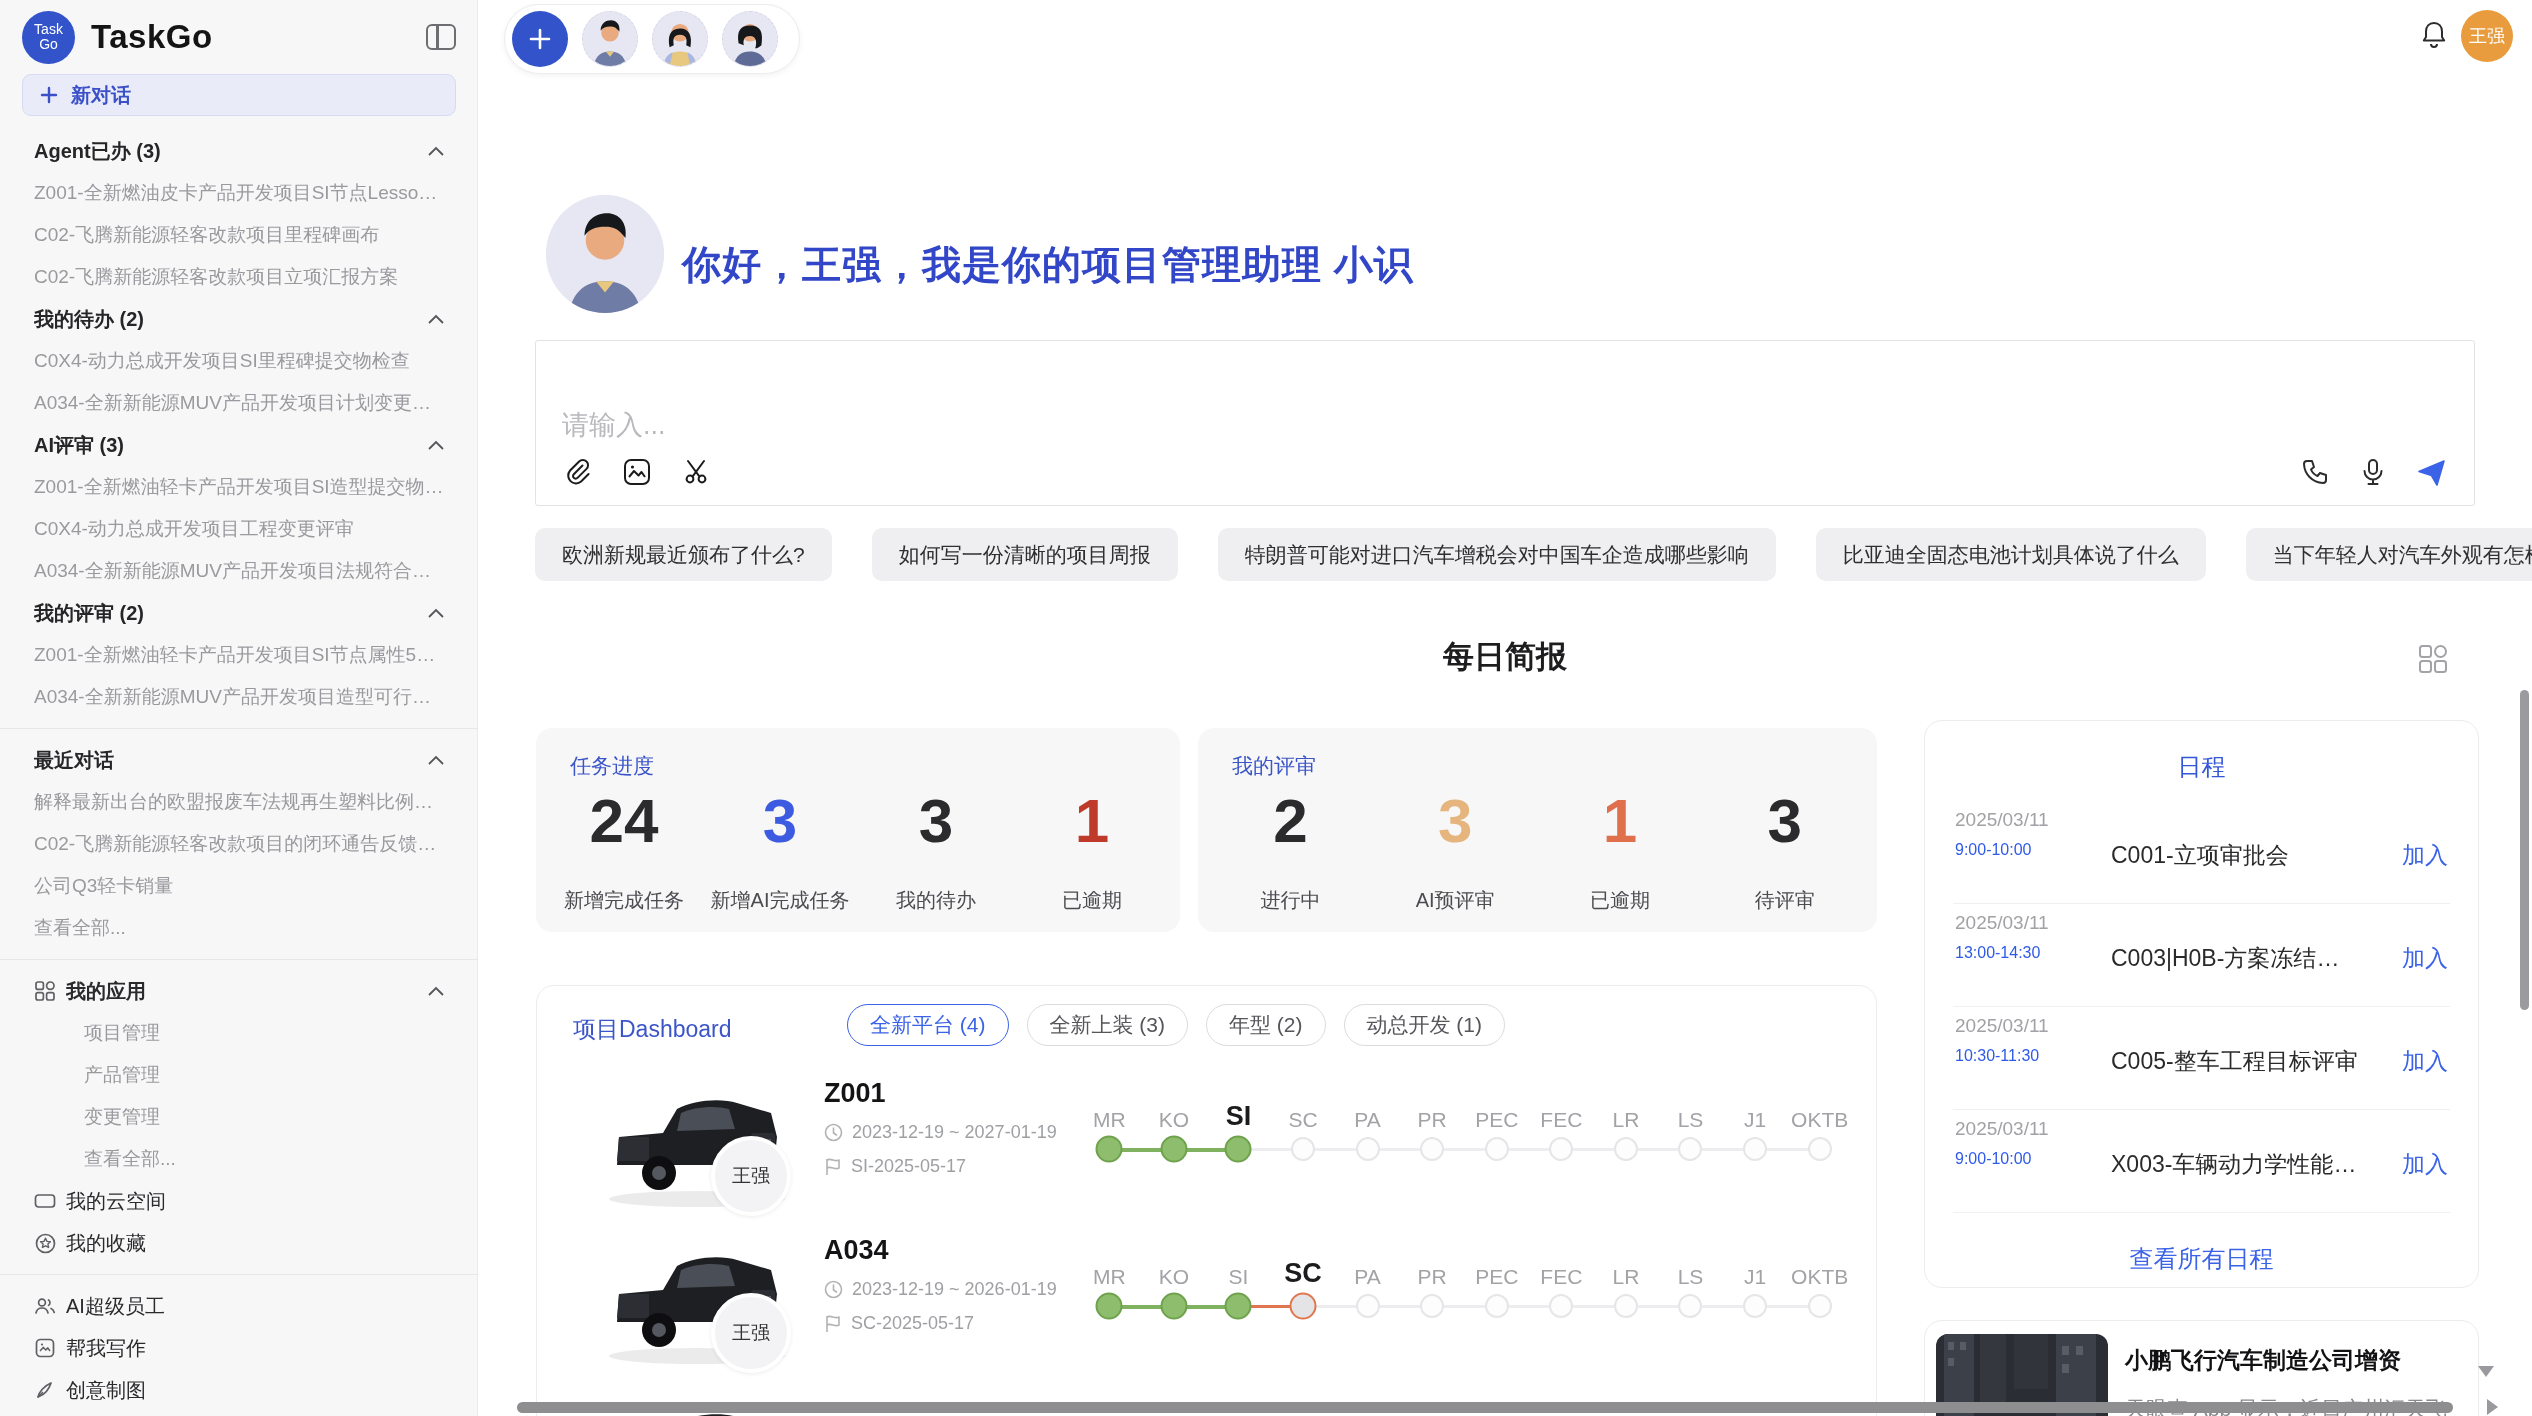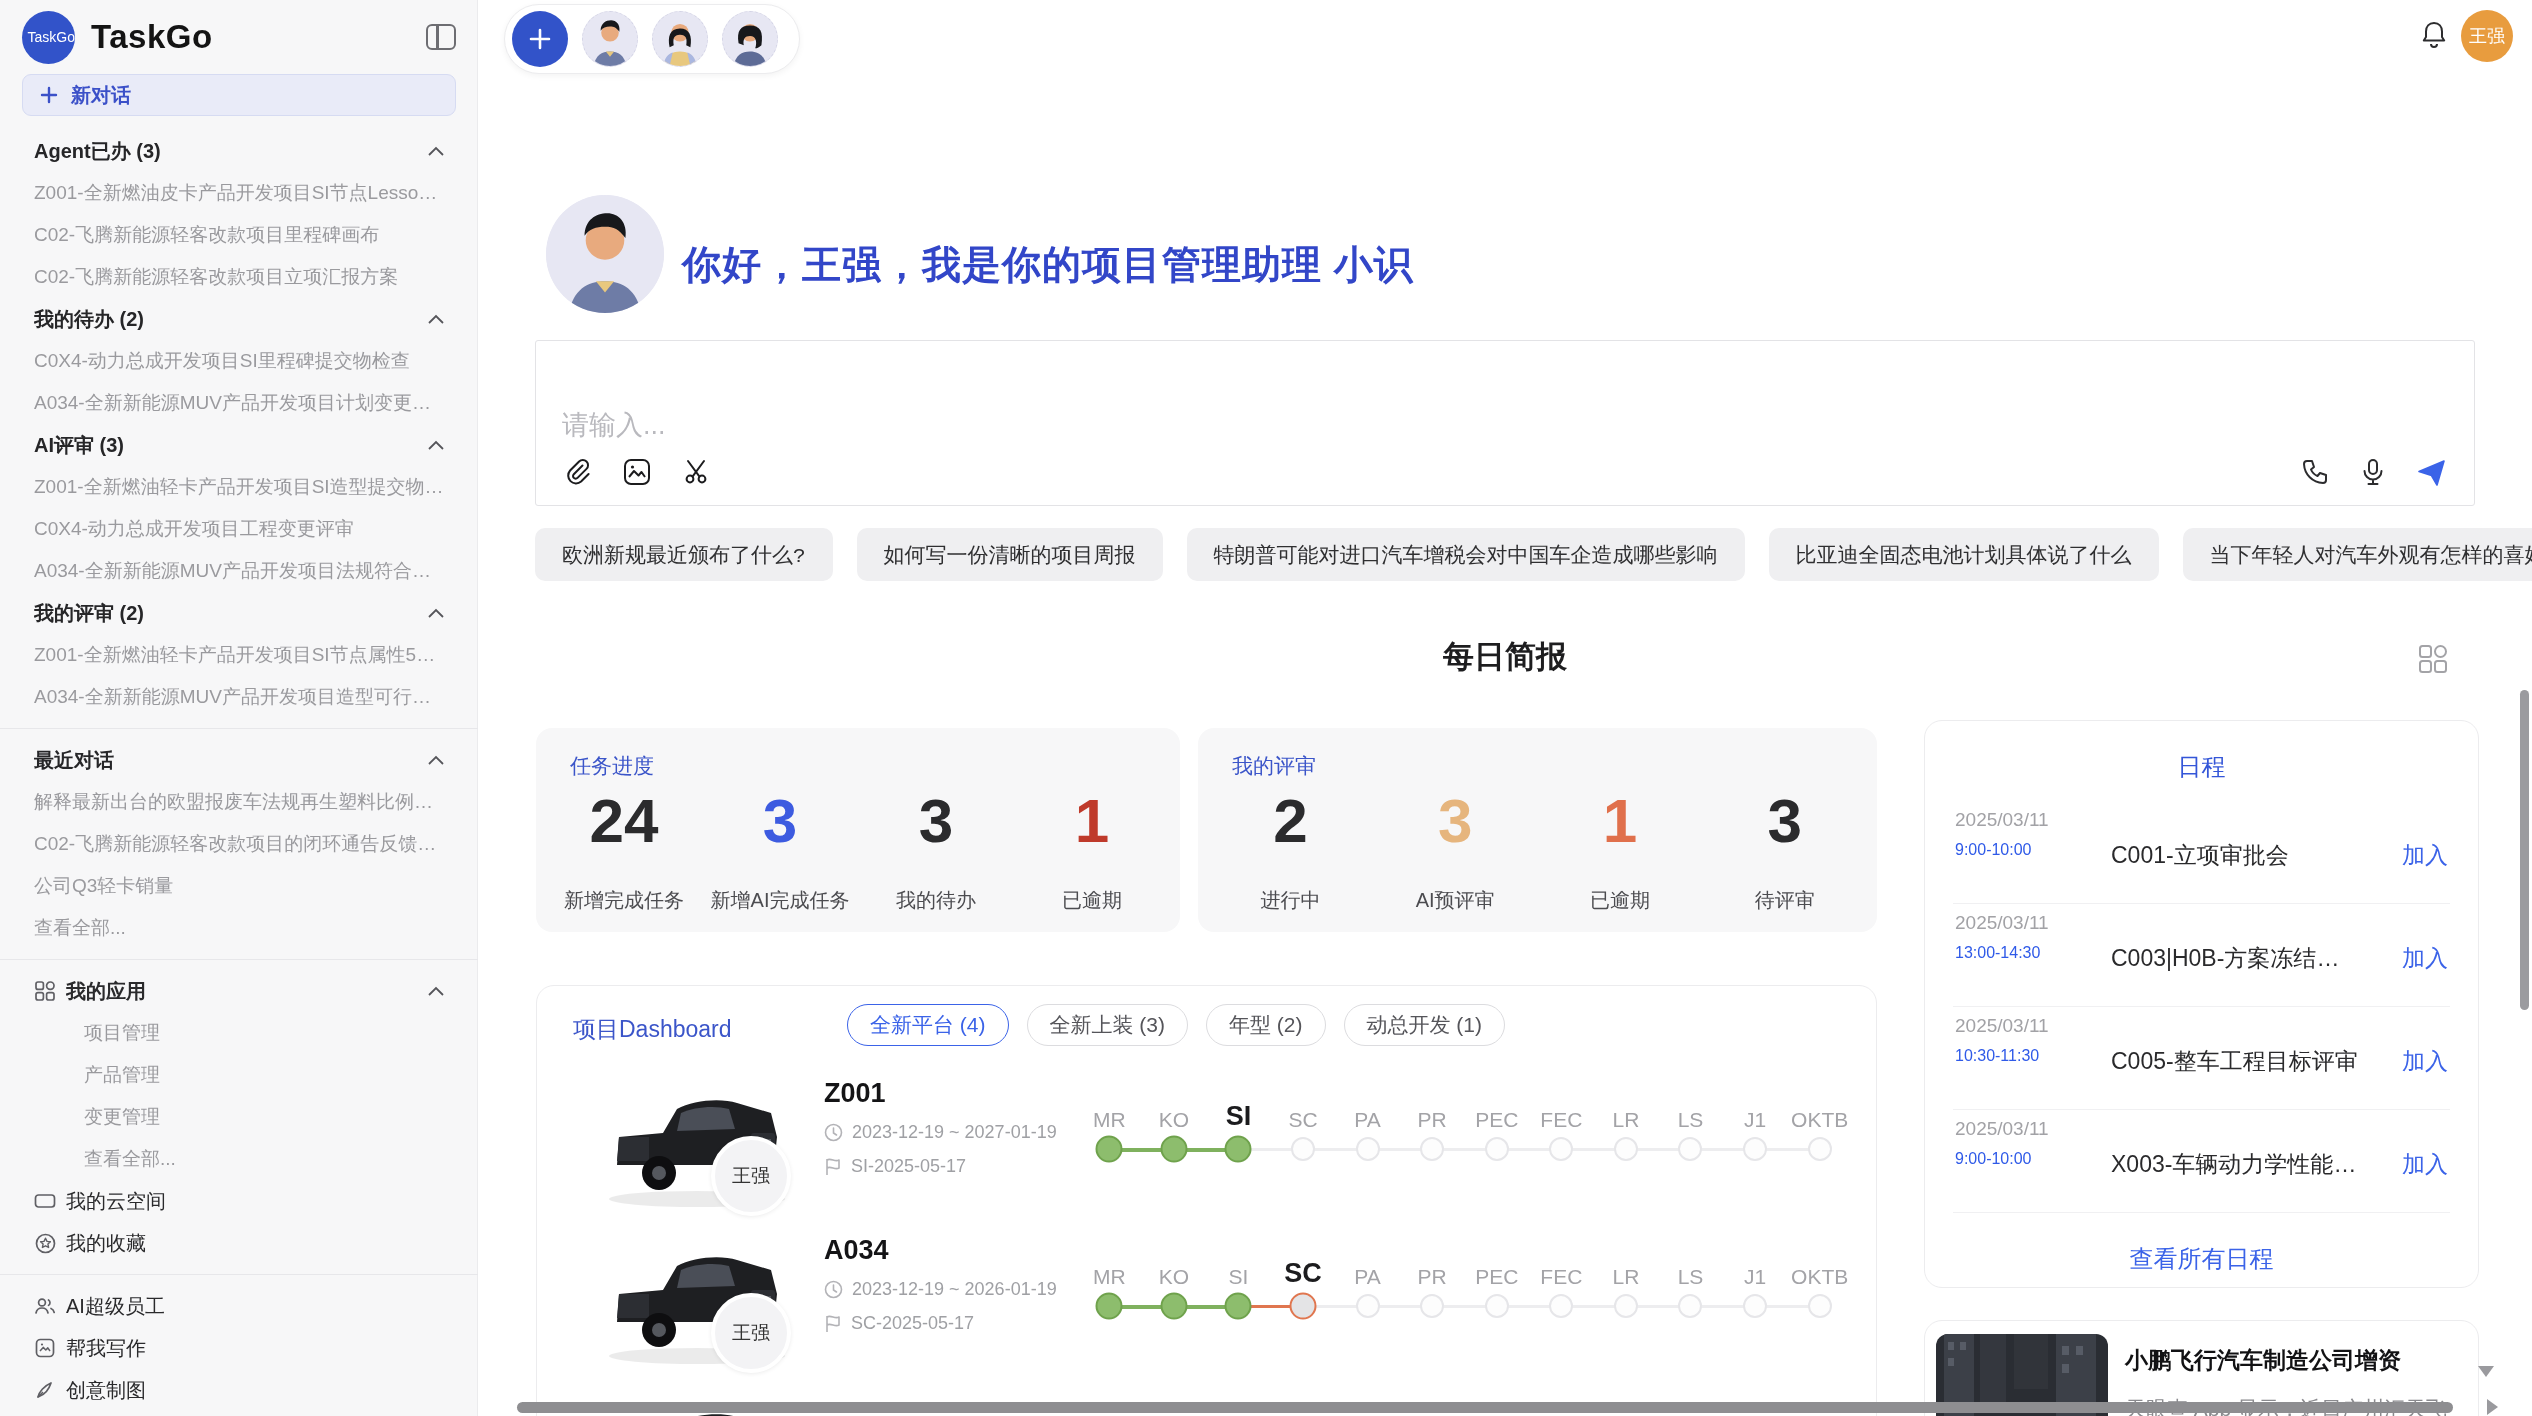--- a/index.html
+++ b/index.html
@@ -3,21 +3,21 @@
 <meta charset="utf-8">
 <style>
   * { margin:0; padding:0; box-sizing:border-box; }
   html,body { width:2532px; height:1416px; }
   body { font-family:"Liberation Sans","DejaVu Sans",sans-serif; background:#fff; }
   .page { position:relative; width:2532px; height:1416px; overflow:hidden; background:#fff; }
 
   
   .sidebar { position:absolute; left:0; top:0; width:478px; height:1416px; background:#f7f7f8; border-right:1px solid #ebebed; }
   .logo-row { position:absolute; left:22px; top:10px; width:434px; height:54px; display:flex; align-items:center; }
-  .logo-circle { width:53px; height:53px; border-radius:50%; background:#3253c9; color:#fff; display:flex; flex-direction:row; align-items:center; justify-content:flex-end; line-height:1.05; font-size:14px; }
+  .logo-circle { width:53px; height:53px; border-radius:50%; background:#3253c9; color:#fff; display:flex; flex-direction:column; align-items:center; justify-content:center; line-height:1.05; font-size:14px; }
   .app-title { margin-left:16px; font-size:33px; font-weight:bold; color:#141414; letter-spacing:.5px; }
   .collapse-btn { margin-left:auto; width:30px; height:26px; border:2.5px solid #6d6d72; border-radius:6px; position:relative; }
   .collapse-btn::before { content:''; position:absolute; left:8px; top:0; bottom:0; width:2.5px; background:#6d6d72; }
 
   .newchat { position:absolute; left:22px; top:74px; width:434px; height:42px; background:#e9ebf8; border:1px solid #d6dbf2; border-radius:9px; display:flex; align-items:center; gap:12px; padding:0 16px; color:#3b50c8; font-size:20px; font-weight:700; cursor:pointer; }
 
   .side-scroll { position:absolute; left:0; top:130px; width:478px; }
   .srow { height:42px; display:flex; align-items:center; padding:0 34px; }
   .srow.head { color:#262628; font-size:20px; font-weight:600; }
   .srow.item { color:#9a9a9e; font-size:19px; }
@@ -42,21 +42,21 @@
   .greeting { position:absolute; left:682px; top:238px; font-size:39px; font-weight:bold; color:#3246c8; letter-spacing:1px; }
 
   
   .composer { position:absolute; left:535px; top:340px; width:1940px; height:166px; background:#fff; border:1.5px solid #e3e3e6; border-radius:3px; }
   .composer .ph { position:absolute; left:26px; top:66px; font-size:27px; color:#b9b9be; }
   .c-left { position:absolute; left:26px; bottom:16px; display:flex; gap:28px; color:#1c1c1e; }
   .c-right { position:absolute; right:26px; bottom:16px; display:flex; gap:26px; align-items:center; color:#2c2c2e; }
   .cicon { width:32px; height:32px; cursor:pointer; display:flex; }
 
   
-  .chips { position:absolute; left:535px; top:528px; width:1945px; display:flex; gap:24px;font-family:Liberation Mono, monospace; }
+  .chips { position:absolute; left:535px; top:528px; width:1945px; display:flex; gap:40px; }
   .chip { height:53px; background:#efeff1; border-radius:10px; display:flex; align-items:center; padding:0 27px; font-size:21px; color:#2f2f31; white-space:nowrap; cursor:pointer; }
 
   
   .brief-title { position:absolute; left:535px; top:636px; width:1940px; text-align:center; font-size:31px; font-weight:bold; color:#1d1d1f; }
   .layout-toggle { position:absolute; left:2418px; top:644px; width:32px; height:32px; color:#a3a3a7; cursor:pointer; }
 
   .stat-card { position:absolute; top:728px; height:204px; background:#f7f7f8; border-radius:16px; }
   .stat-card.c1 { left:536px; width:644px; }
   .stat-card.c2 { left:1198px; width:679px; }
   .stat-card .sc-title { position:absolute; left:34px; top:24px; font-size:21px; color:#3b55c9; }

